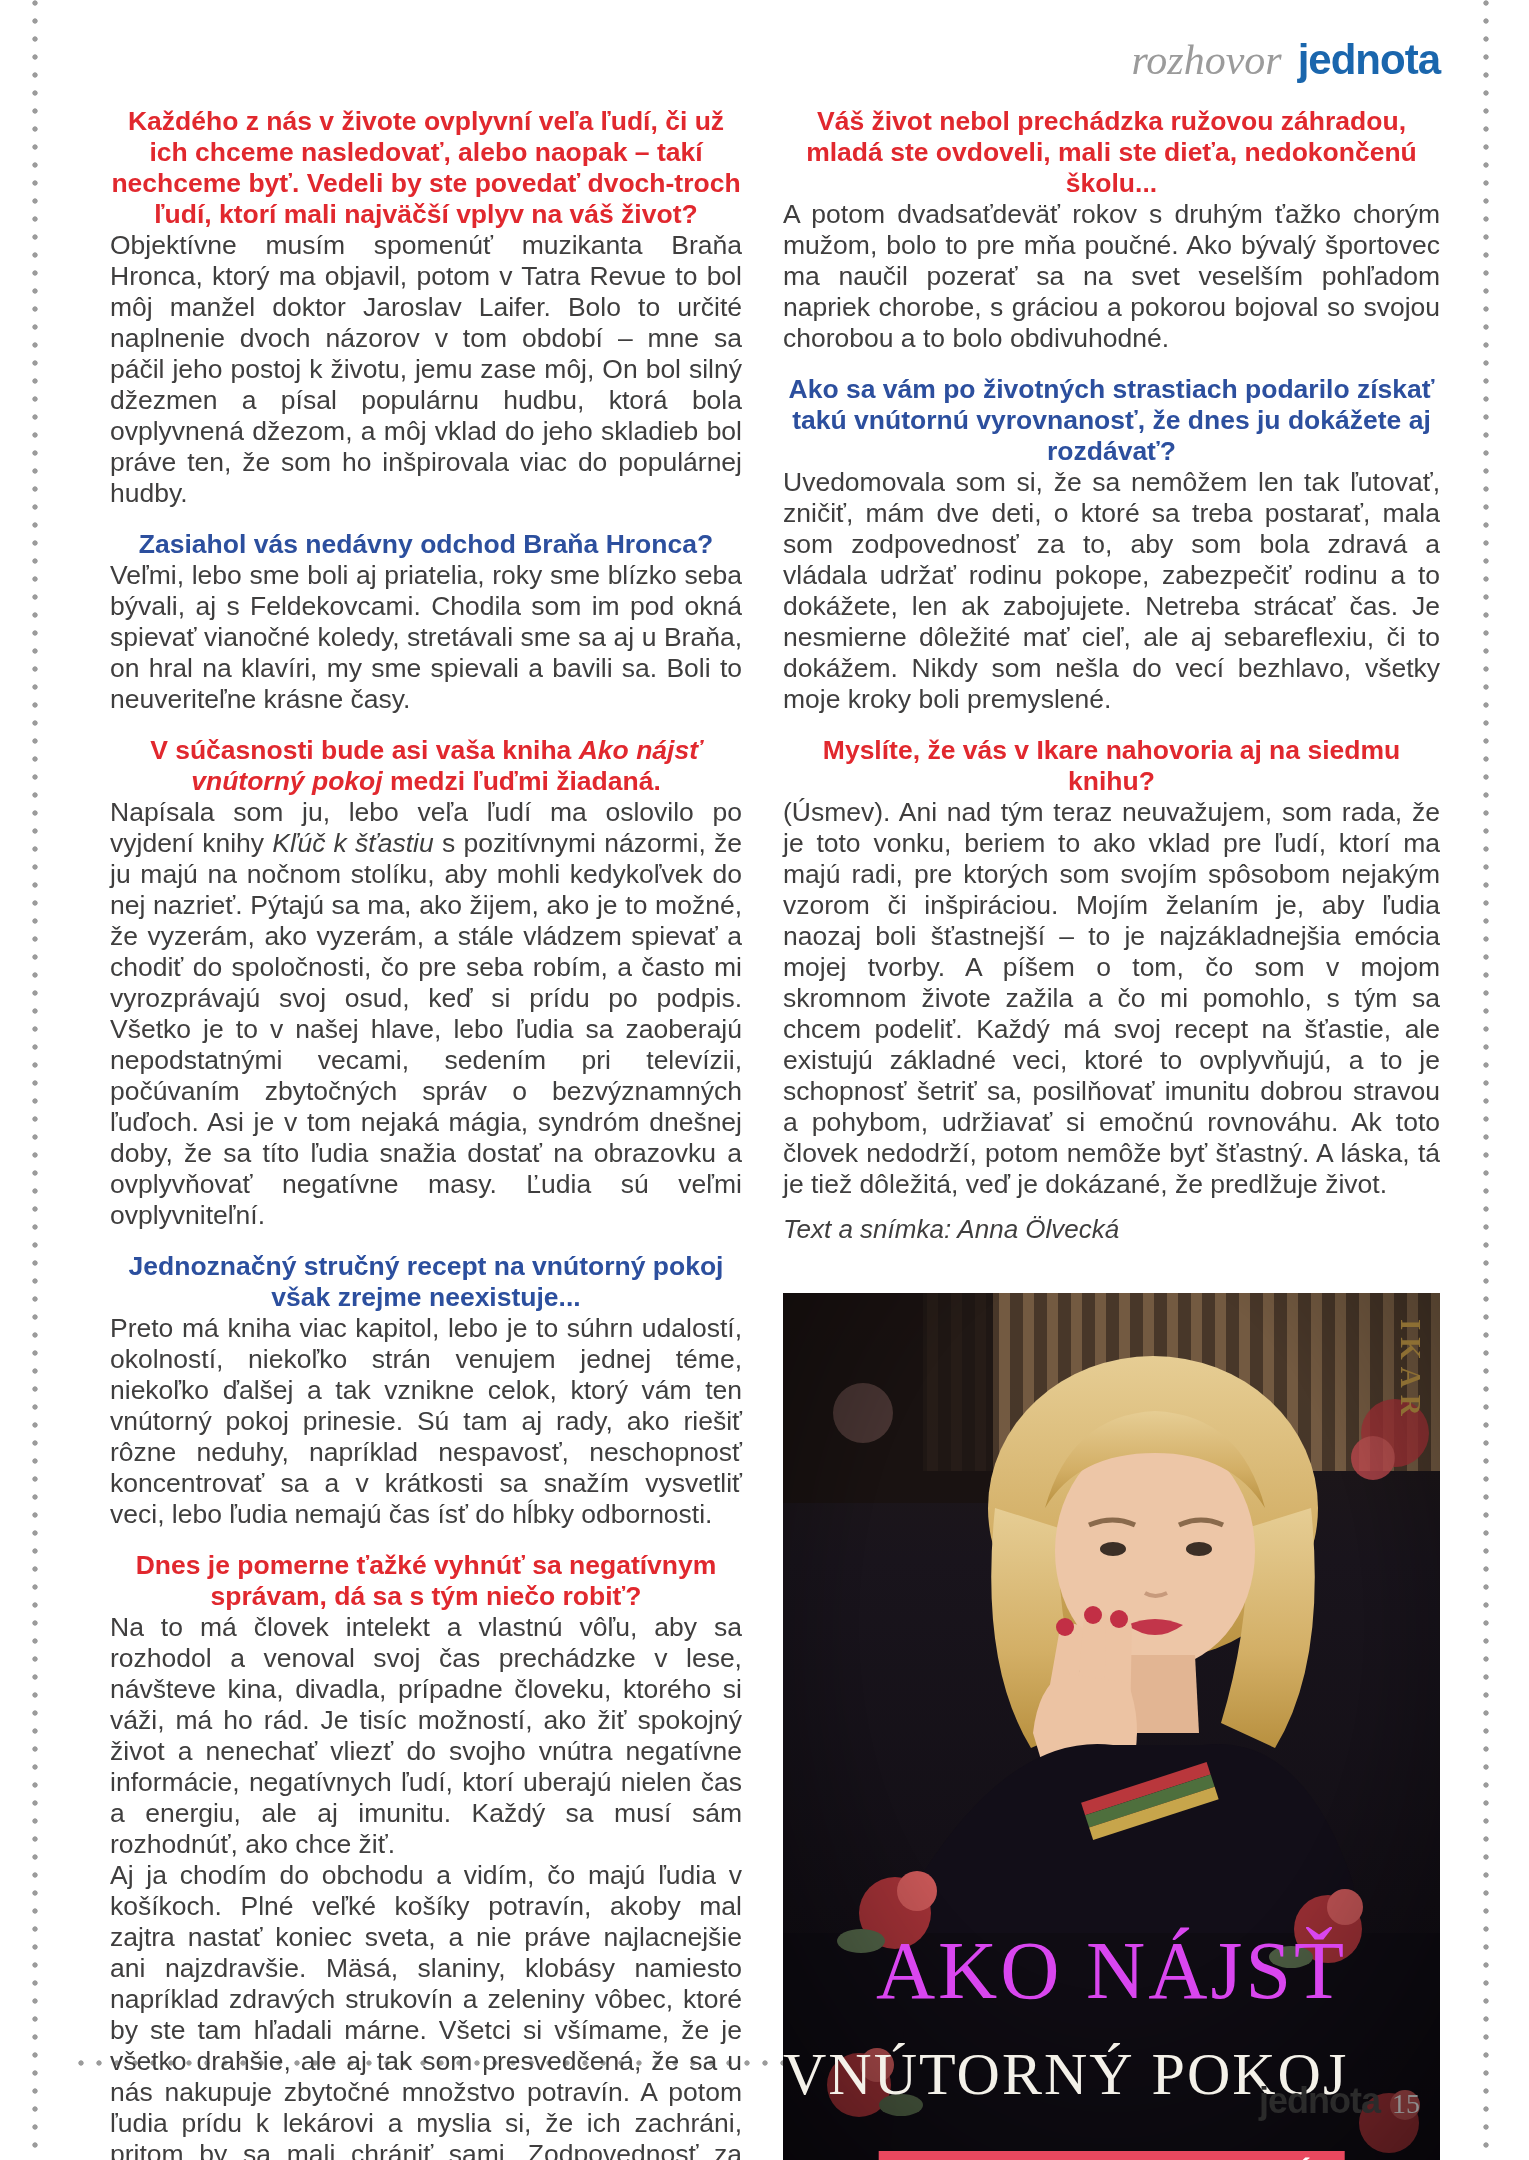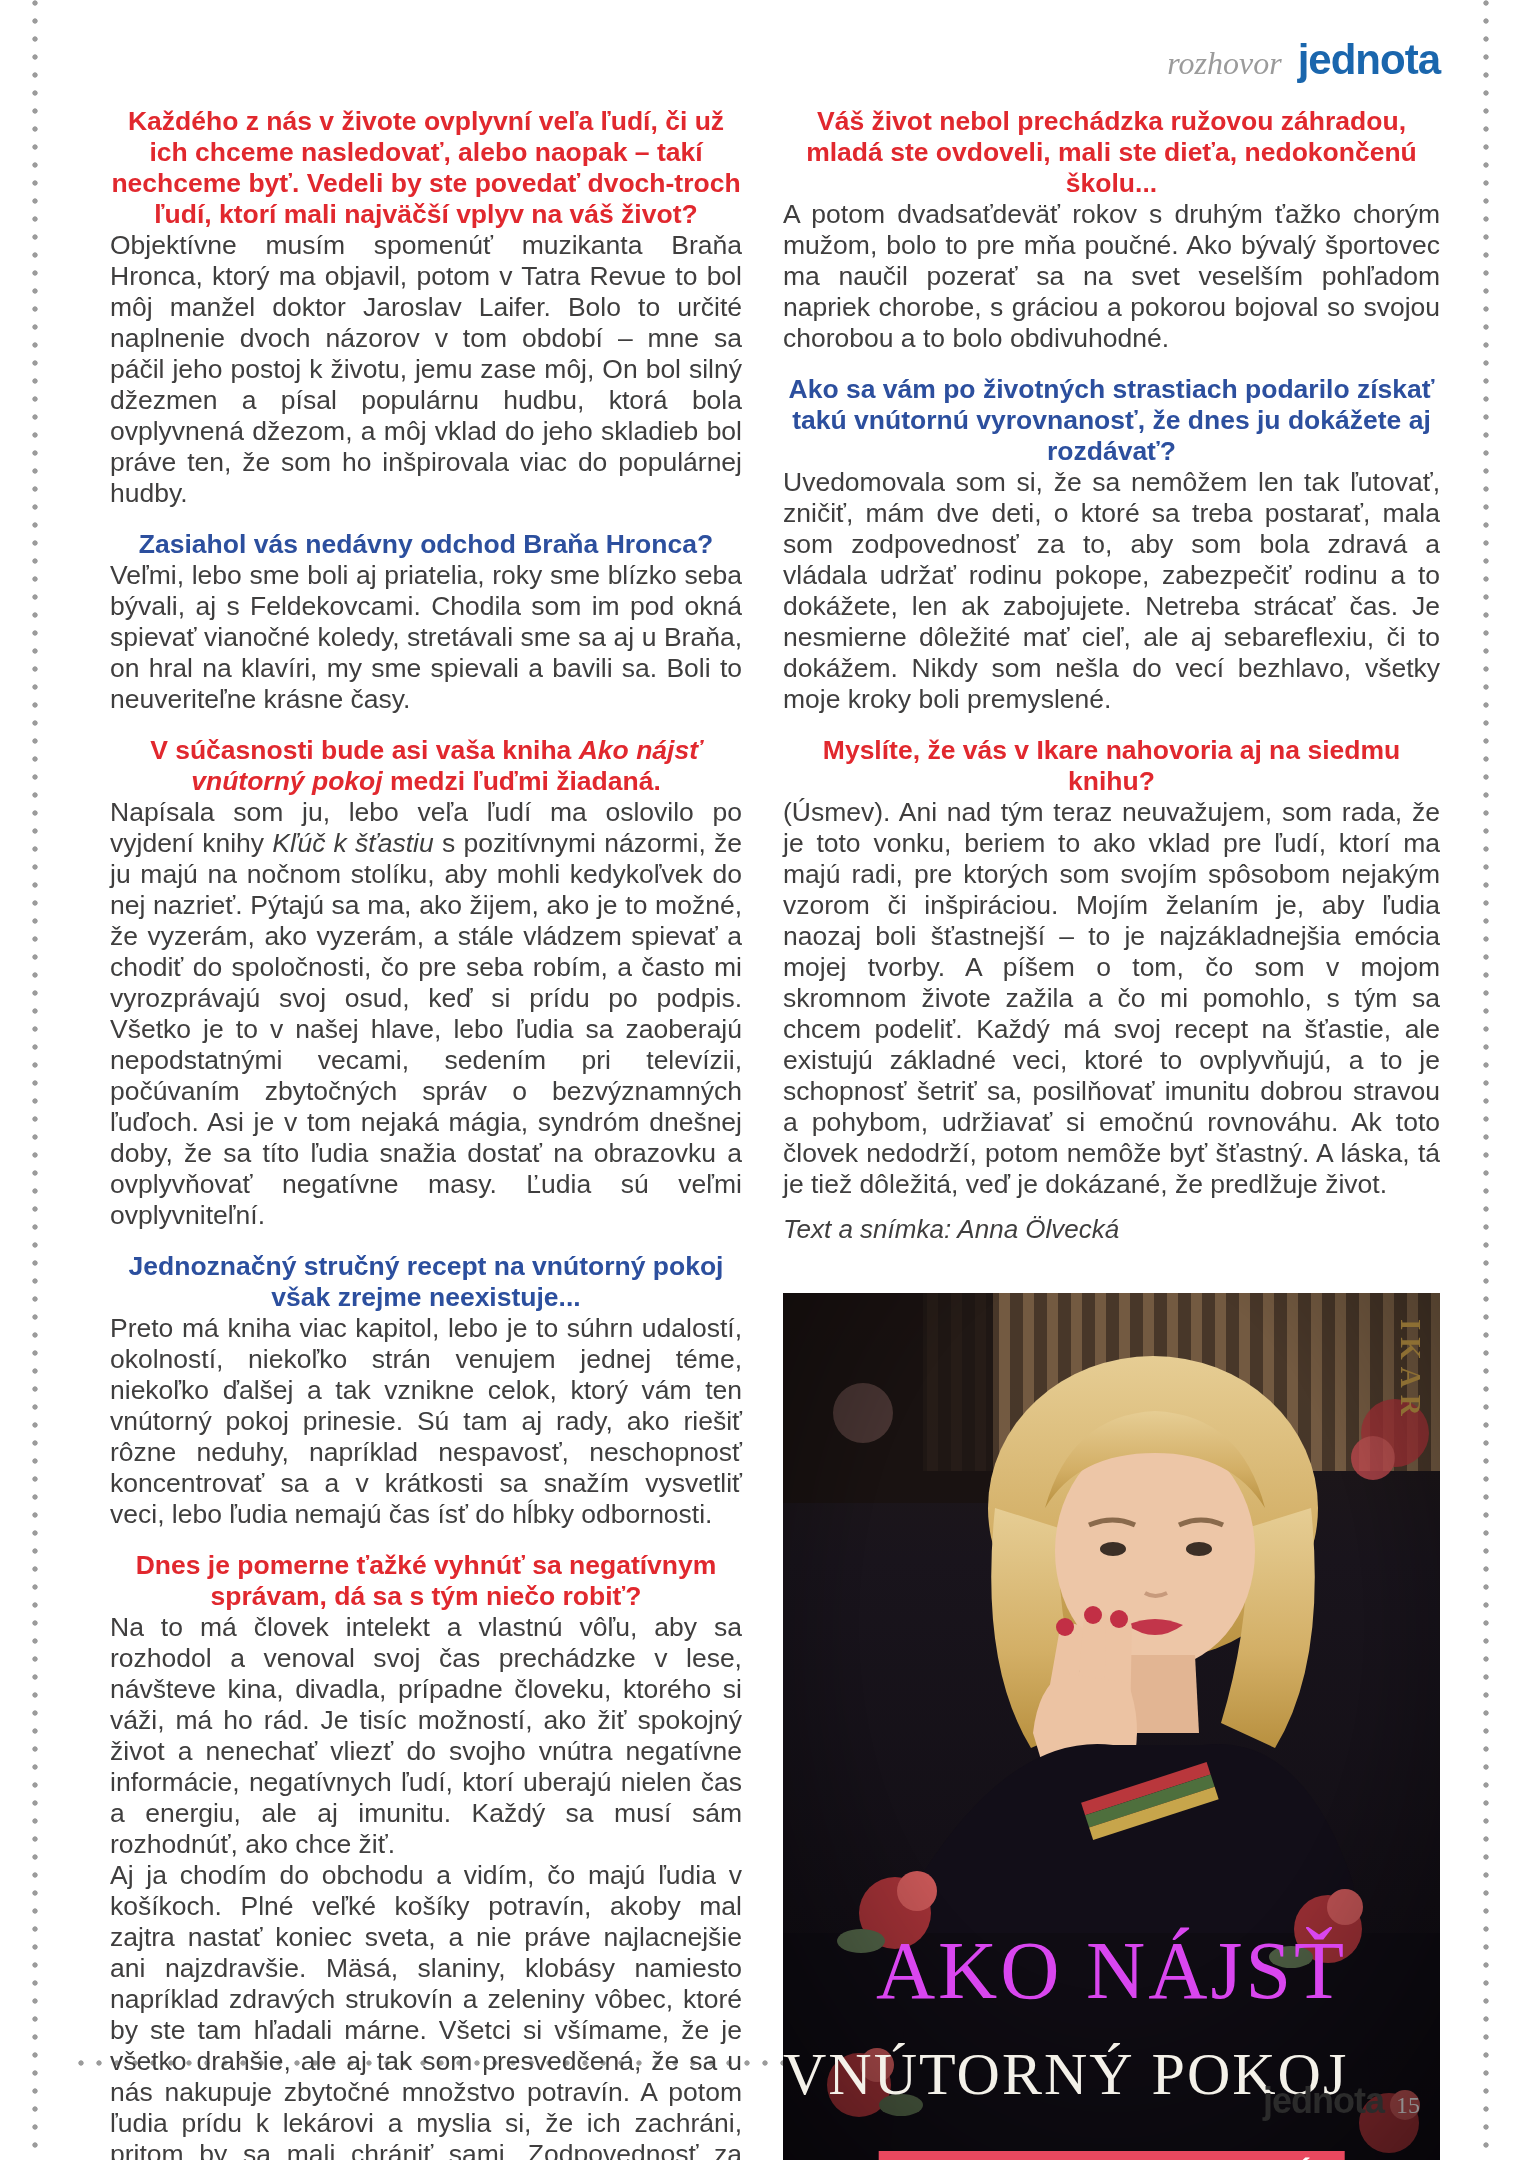--- a/index.html
+++ b/index.html
@@ -14,21 +14,21 @@
     background-size:6px 18px;background-repeat:repeat-y;}
   #dots-left{left:32px;}
   #dots-right{left:1483px;}
   .dots-h{position:absolute;height:6px;
     background-image:radial-gradient(circle at 3px 3px,#9b9b9b 2.3px,rgba(155,155,155,0) 3px);
     background-size:18px 6px;background-repeat:repeat-x;}
   #dots-bottom{left:78px;width:1342px;top:2060px;}
 
   
   .page-header{position:absolute;top:36px;left:600px;width:840px;text-align:right;white-space:nowrap;}
-  .section-label{font-family:"Liberation Serif",serif;font-style:italic;font-size:32px;color:var(--muted-gray,#9b9b9b);text-align:right;}
+  .section-label{font-family:"Liberation Serif",serif;font-style:italic;font-size:42px;color:var(--muted-gray,#9b9b9b);text-align:right;}
   .brand{font-size:42px;font-weight:bold;color:var(--brand-blue,#1a66ad);letter-spacing:-1px;margin-left:16px;}
 
   
   .col{position:absolute;top:106px;font-size:26.5px;line-height:31px;text-align:justify;}
   #col-left{left:110px;width:632px;}
   #col-right{left:783px;width:657px;}
   .blk{margin:0;}
   .blk.question{font-weight:bold;text-align:center;margin-top:20px;}
   .col .blk:first-child{margin-top:0;}
   .blk.question.red{color:var(--question-red,#e1282e);}
@@ -46,21 +46,21 @@
     font-family:"Liberation Serif",serif;font-size:82px;letter-spacing:3px;color:#d946ef;}
   .cover-title2{position:absolute;left:0;right:0;top:766px;text-align:left;
     font-family:"Liberation Serif",serif;font-size:60px;letter-spacing:2px;color:#f4f1e9;}
   .author-badge{position:absolute;left:50%;transform:translateX(-50%);top:858px;
     background:var(--badge-pink,#e9485f);color:#ffffff;font-weight:bold;font-size:33px;
     letter-spacing:3px;padding:9px 26px;white-space:nowrap;}
 
   
   .page-footer{position:absolute;top:2080px;left:783px;width:637px;text-align:right;white-space:nowrap;}
   .footer-brand{font-size:36px;font-weight:bold;color:var(--footer-dark,#2b2b2b);letter-spacing:-1px;}
-  .page-number{font-family:"Liberation Serif",serif;font-size:24px;color:var(--page-number-gray,#8d8d8d);margin-left:12px;}
+  .page-number{font-family:"Liberation Serif",serif;font-size:28px;color:var(--page-number-gray,#8d8d8d);margin-left:12px;}
 </style>
 </head>
 <body>
 
 <div class="dots-v" id="dots-left"></div>
 <div class="dots-v" id="dots-right"></div>
 <div class="dots-h" id="dots-bottom"></div>
 
 <div class="page-header">
   <span class="section-label">rozhovor</span><span class="brand">jednota</span>

